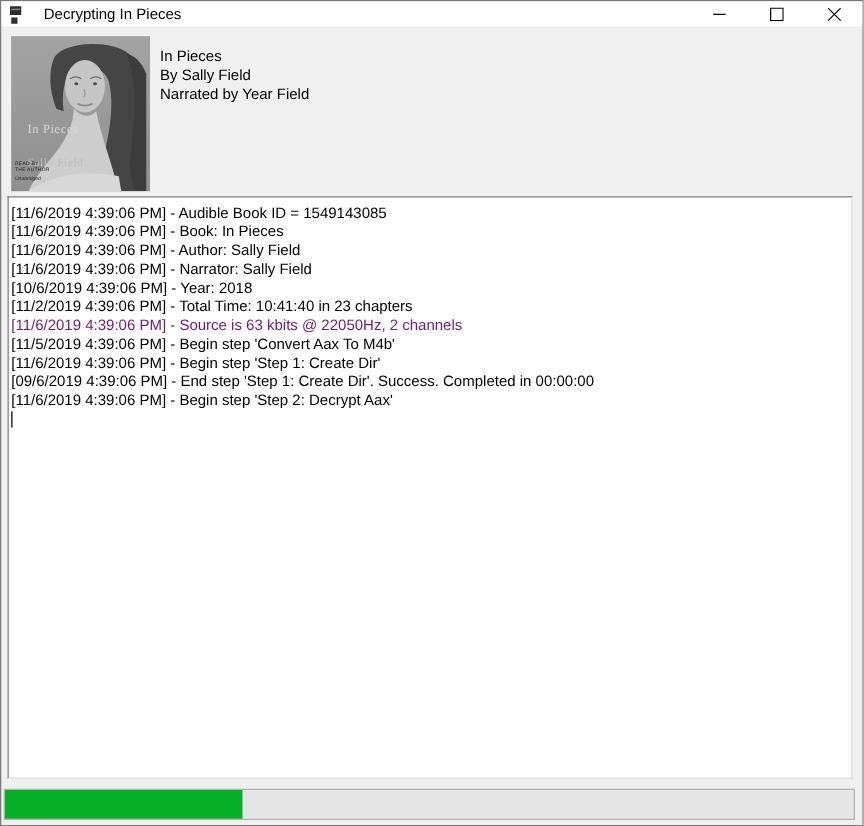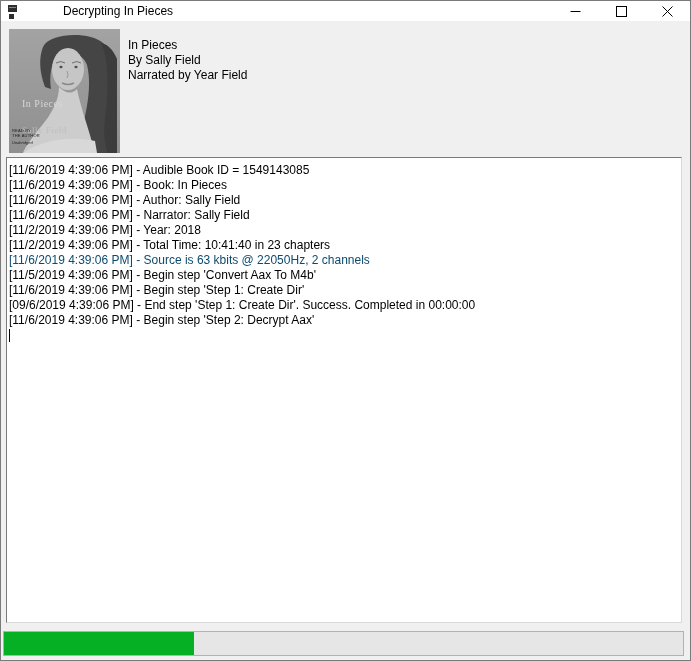--- a/index.html
+++ b/index.html
@@ -7,21 +7,21 @@
   body { font-family:"Liberation Sans", sans-serif; }
 
   .window {
     position:relative; width:691px; height:661px;
     background:#f0f0f0; border:1px solid #7a7a7a; overflow:hidden;
   }
 
   
   .titlebar {
     position:absolute; left:0; top:0; right:0; height:20px;
-    background:#ffffff; display:flex; align-items:center;gap:28px;
+    background:#ffffff; display:flex; align-items:center;
   }
   .app-icon { position:relative; width:16px; height:16px; margin-left:7px; }
   .app-icon .sq-big   { position:absolute; left:0; top:2px;  width:9px; height:7px; background:#2e2e2e; }
   .app-icon .sq-line  { position:absolute; left:1px; top:4px; width:7px; height:1px; background:#8a8a8a; }
   .app-icon .sq-small { position:absolute; left:1px; top:11px; width:5px; height:5px; background:#2e2e2e; }
   .title-text {
     margin-left:11px; font-size:12px; color:#000000; line-height:20px; white-space:nowrap;
   }
   .caption-buttons { position:absolute; right:0; top:0; height:20px; display:flex; }
   .cap-btn {
@@ -149,23 +149,23 @@
     <div>In Pieces</div>
     <div>By Sally Field</div>
     <div>Narrated by Year Field</div>
   </div>
 
   <div class="log" id="log-box">
     <div class="log-line">[11/6/2019 4:39:06 PM] - Audible Book ID = 1549143085</div>
       <div class="log-line">[11/6/2019 4:39:06 PM] - Book: In Pieces</div>
       <div class="log-line">[11/6/2019 4:39:06 PM] - Author: Sally Field</div>
       <div class="log-line">[11/6/2019 4:39:06 PM] - Narrator: Sally Field</div>
-      <div class="log-line">[11/2/2019 4:39:06 PM] - Year: 2018</div>
+      <div class="log-line">[10/6/2019 4:39:06 PM] - Year: 2018</div>
       <div class="log-line">[11/2/2019 4:39:06 PM] - Total Time: 10:41:40 in 23 chapters</div>
-      <div class="log-line red" style="color: #0c4a6e;">[11/6/2019 4:39:06 PM] - Source is 63 kbits @ 22050Hz, 2 channels</div>
+      <div class="log-line red" style="color: #701a75;">[11/6/2019 4:39:06 PM] - Source is 63 kbits @ 22050Hz, 2 channels</div>
       <div class="log-line">[11/5/2019 4:39:06 PM] - Begin step 'Convert Aax To M4b'</div>
       <div class="log-line">[11/6/2019 4:39:06 PM] - Begin step 'Step 1: Create Dir'</div>
       <div class="log-line">[09/6/2019 4:39:06 PM] - End step 'Step 1: Create Dir'. Success. Completed in 00:00:00</div>
       <div class="log-line">[11/6/2019 4:39:06 PM] - Begin step 'Step 2: Decrypt Aax'</div>
       <div class="caret" id="log-caret"></div>
   </div>
 
   <div class="progress">
     <div class="progress-fill" id="progress-fill" style="width: 28%; background: rgb(6, 176, 37);"></div>
   </div>

